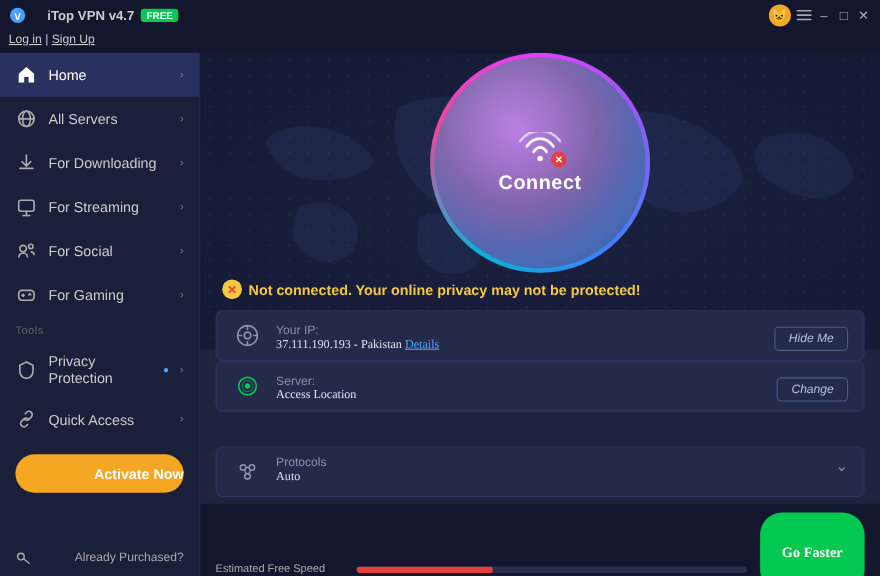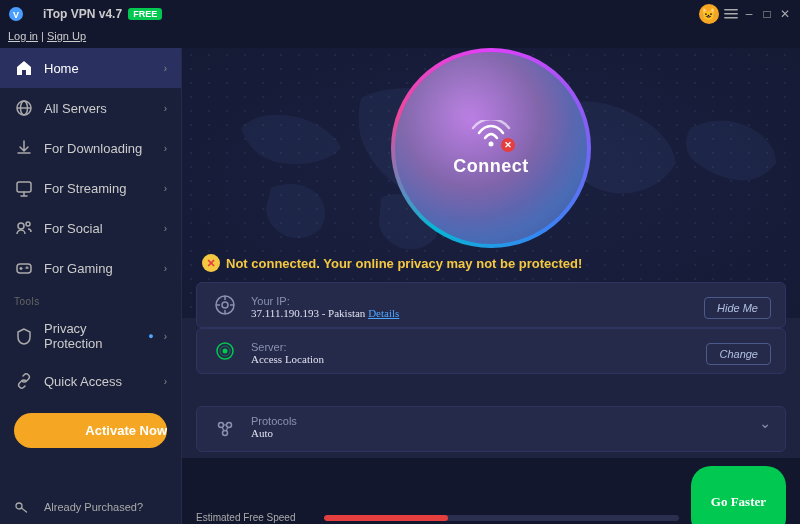--- a/index.html
+++ b/index.html
@@ -142,21 +142,21 @@
       width: 100%;
       text-align: right;
     }
     .purchased-link {
       display: flex;
       align-items: center;
       gap: 16px;
       font-size: 11px;
       color: #aaa;
       cursor: pointer;
-      justify-content: flex-start;
+      justify-content: space-between;
       margin-top: 44px;
     }
 
     
     .content {
       flex: 1;
       background: #1e2340;
       display: flex;
       flex-direction: column;
       position: relative;

